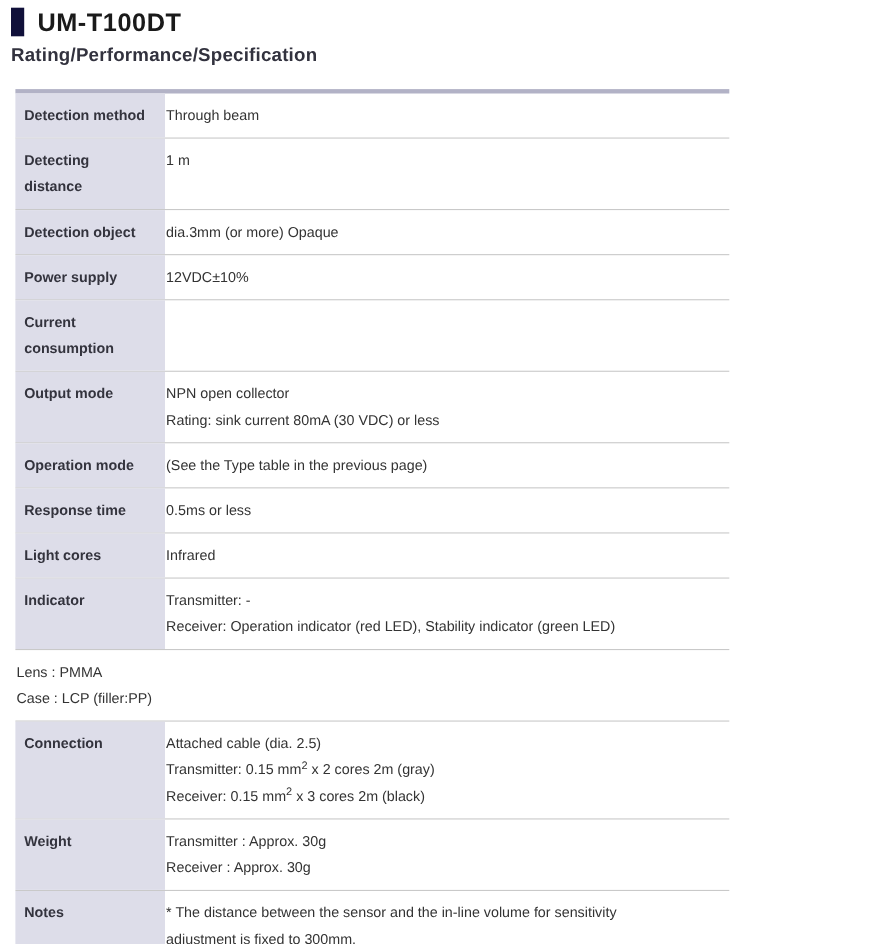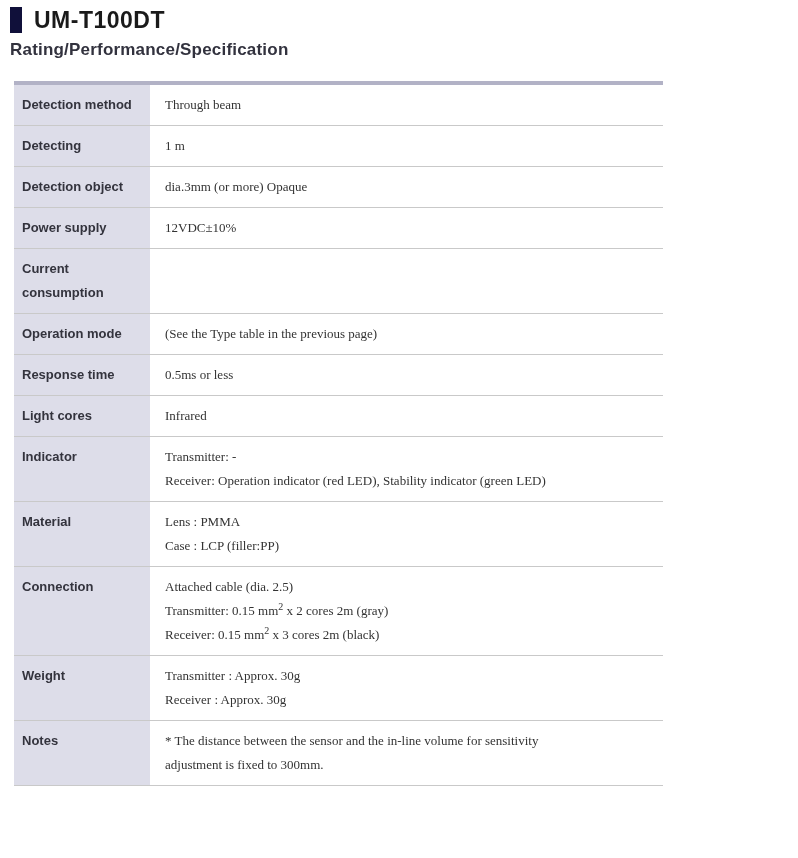--- a/index.html
+++ b/index.html
@@ -53,25 +53,24 @@
     flex: 0 0 136px;
     background: #dddde9;
     padding: 8px 6px 8px 8px;
     font-weight: bold;
     color: #33333d;
     font-size: 13px;
     line-height: 24px;
   }
   .spec-value {
     flex: 1;
-    padding: 8px 8px 8px 15px;
+    padding: 8px 8px 8px 1px;
     font-size: 13px;
     line-height: 24px;
     color: #333333;
-    font-family: Liberation Serif, serif;
   }
   .spec-value sup {
     font-size: 10px;
     line-height: 0;
     vertical-align: 5px;
   }
 </style>
 </head>
 <body>
 
@@ -86,20 +85,21 @@
         <div class="spec-label">
           <div>Detection method</div>
         </div>
         <div class="spec-value">
           <div>Through beam</div>
         </div>
       </div>
       <div class="spec-row">
         <div class="spec-label">
           <div>Detecting</div>
+          <div>distance</div>
         </div>
         <div class="spec-value">
           <div>1 m</div>
         </div>
       </div>
       <div class="spec-row">
         <div class="spec-label">
           <div>Detection object</div>
         </div>
         <div class="spec-value">
@@ -115,20 +115,29 @@
         </div>
       </div>
       <div class="spec-row">
         <div class="spec-label">
           <div>Current</div>
           <div>consumption</div>
         </div>
       </div>
       <div class="spec-row">
         <div class="spec-label">
+          <div>Output mode</div>
+        </div>
+        <div class="spec-value">
+          <div>NPN open collector</div>
+          <div>Rating: sink current 80mA (30 VDC) or less</div>
+        </div>
+      </div>
+      <div class="spec-row">
+        <div class="spec-label">
           <div>Operation mode</div>
         </div>
         <div class="spec-value">
           <div>(See the Type table in the previous page)</div>
         </div>
       </div>
       <div class="spec-row">
         <div class="spec-label">
           <div>Response time</div>
         </div>
@@ -147,23 +156,20 @@
       <div class="spec-row">
         <div class="spec-label">
           <div>Indicator</div>
         </div>
         <div class="spec-value">
           <div>Transmitter: -</div>
           <div>Receiver: Operation indicator (red LED), Stability indicator (green LED)</div>
         </div>
       </div>
       <div class="spec-row">
-        <div class="spec-label">
-          <div>Material</div>
-        </div>
         <div class="spec-value">
           <div>Lens : PMMA</div>
           <div>Case : LCP (filler:PP)</div>
         </div>
       </div>
       <div class="spec-row">
         <div class="spec-label">
           <div>Connection</div>
         </div>
         <div class="spec-value">

